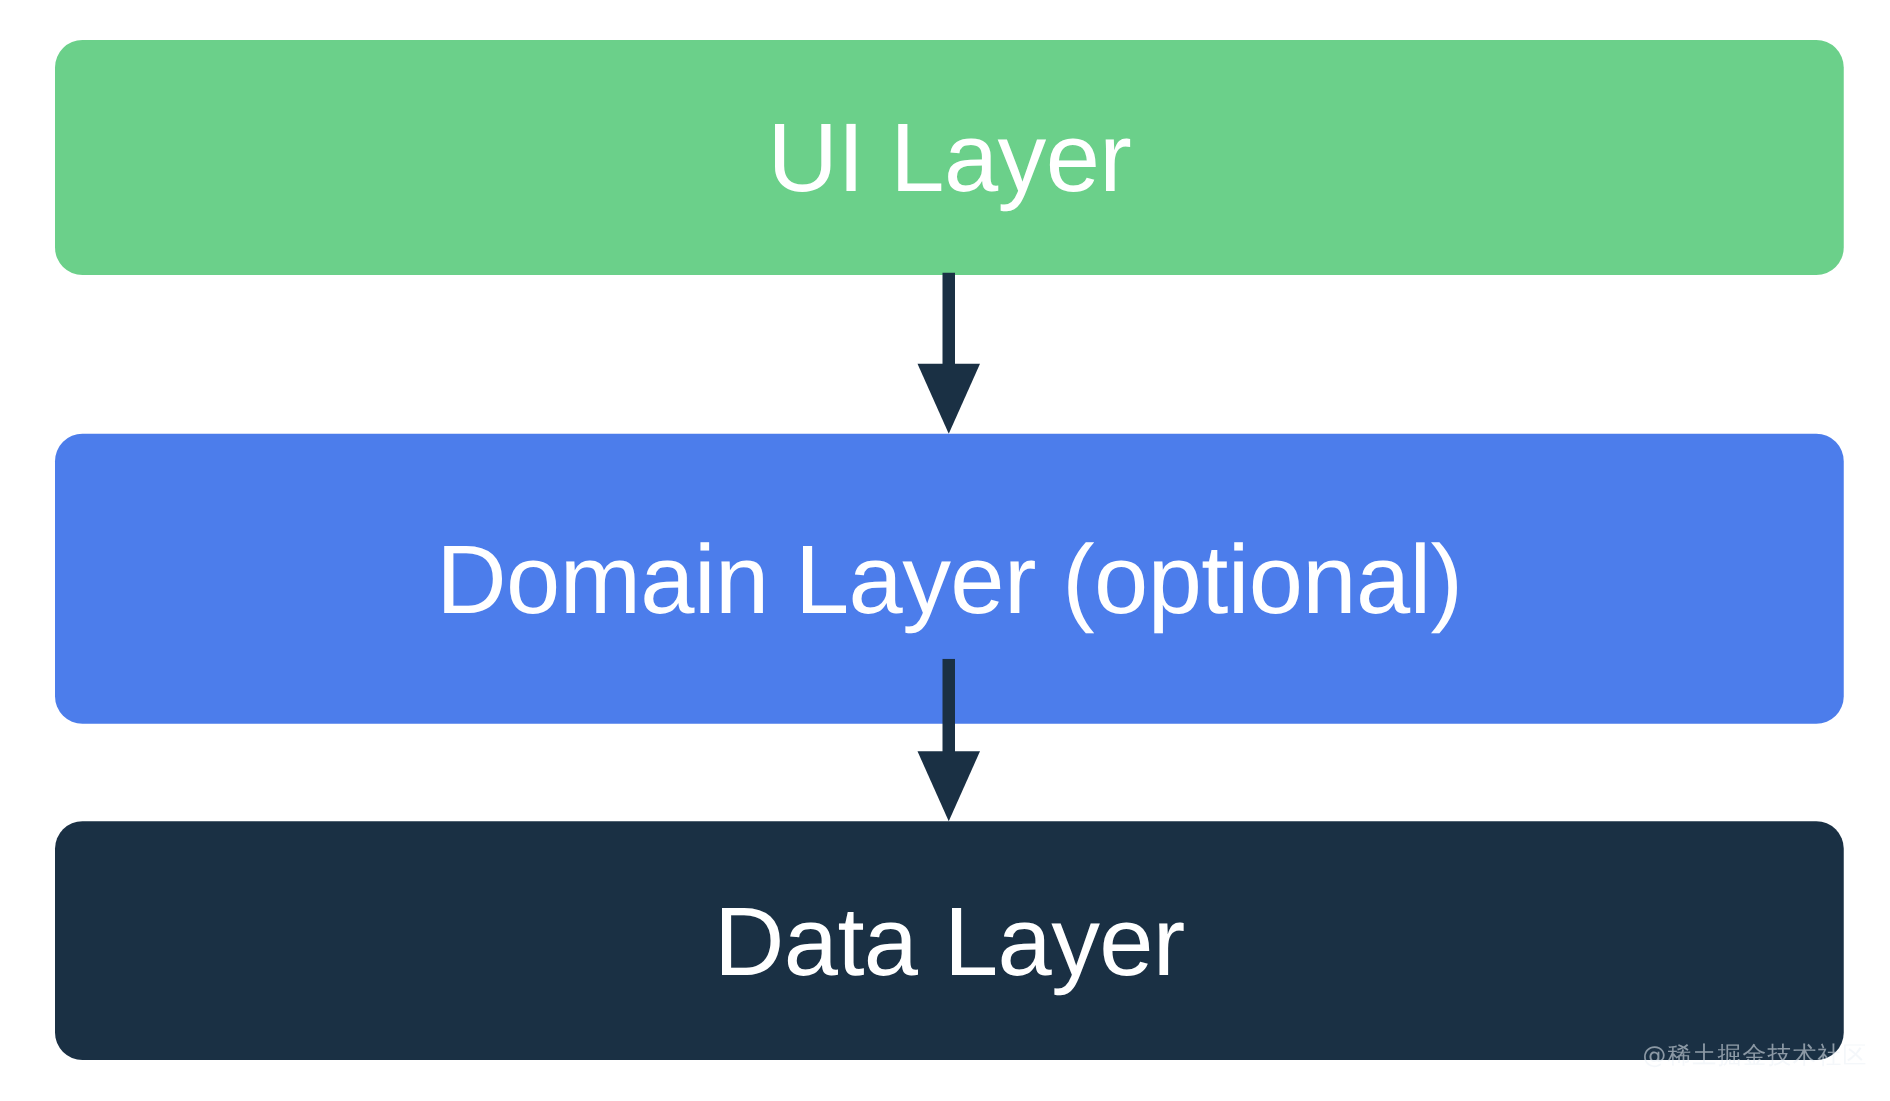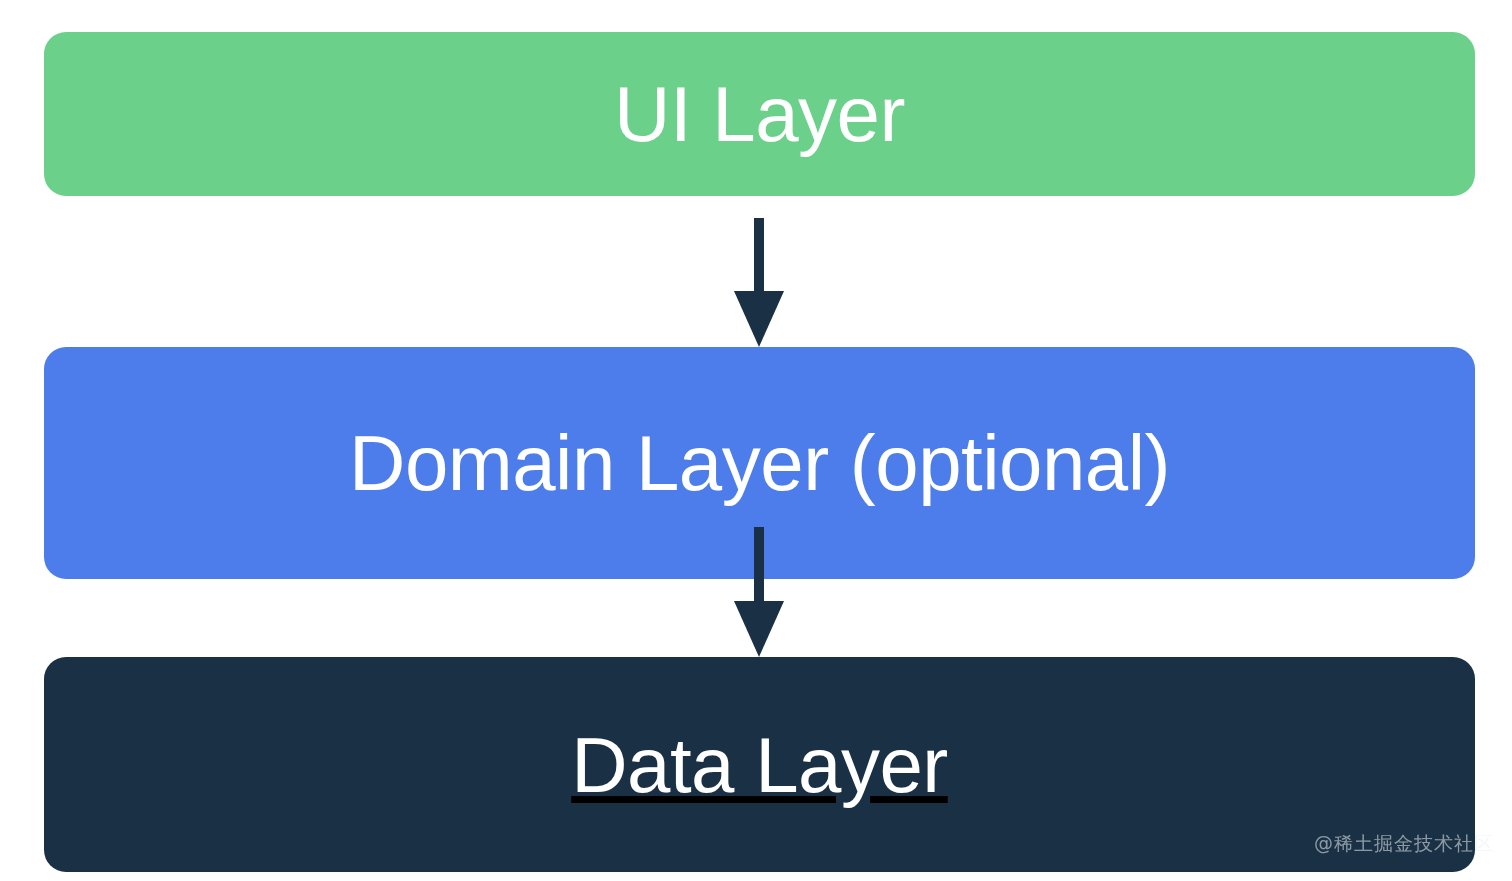--- a/index.html
+++ b/index.html
@@ -34,33 +34,32 @@
     font-weight: 300;
     letter-spacing: -0.5px;
     line-height: 1;
     white-space: nowrap;
     font-size: 78px;
     user-select: none;
   }
 
   #box-ui {
     top: 32px;
-    height: 164px;
+    height: 188px;
     background: #6BD08A;
   }
   #box-domain {
     top: 347px;
     height: 232px;
     background: #4C7DEB;
   }
   #box-data {
     top: 657px;
-    height: 215px;
+    height: 191px;
     background: #1A3044;
-    text-decoration: underline;
   }
 
   .arrow-wrap {
     position: absolute;
     left: 733px;
     width: 52px;
   }
   #arrow-ui-domain {
     top: 218px;
     height: 129px;

